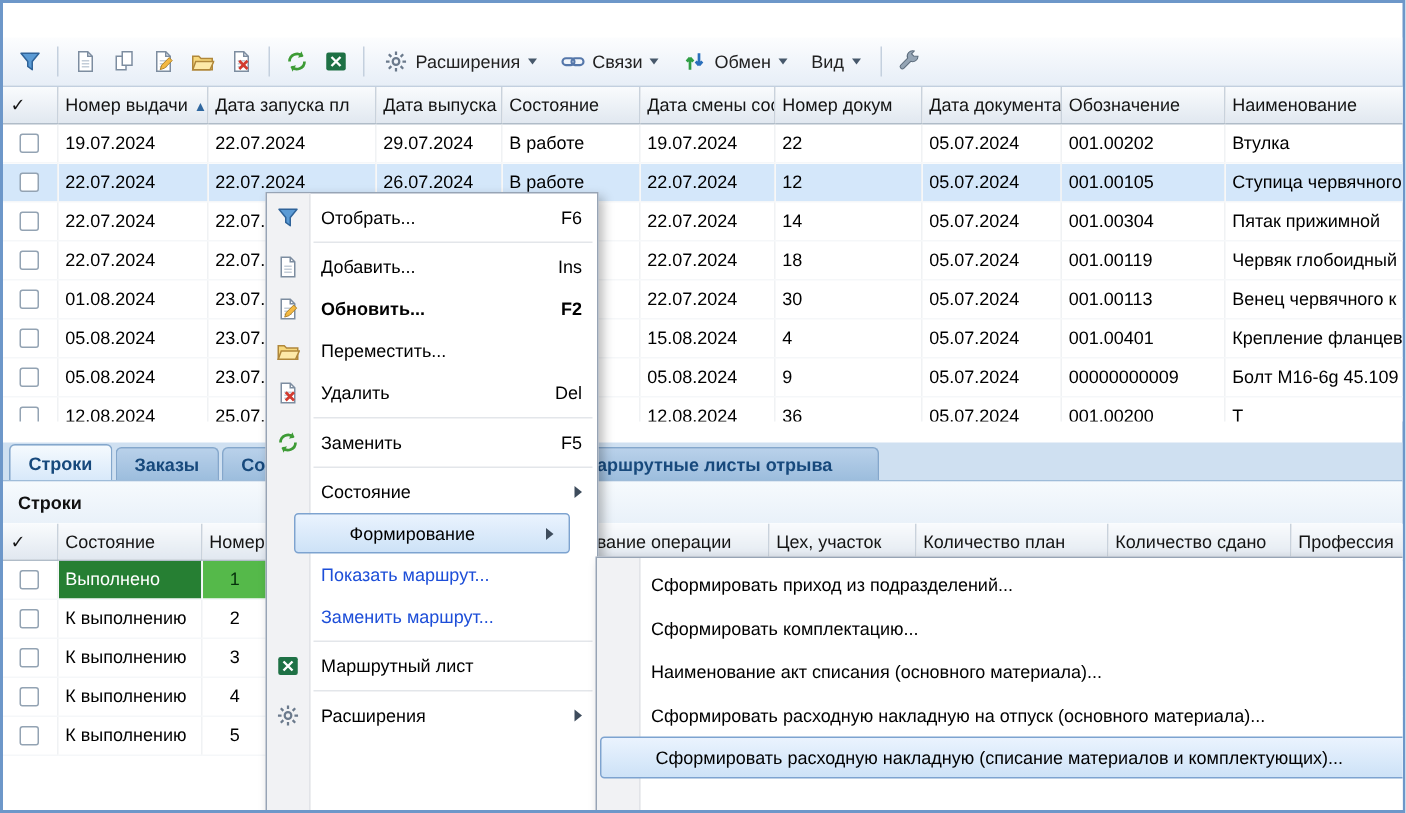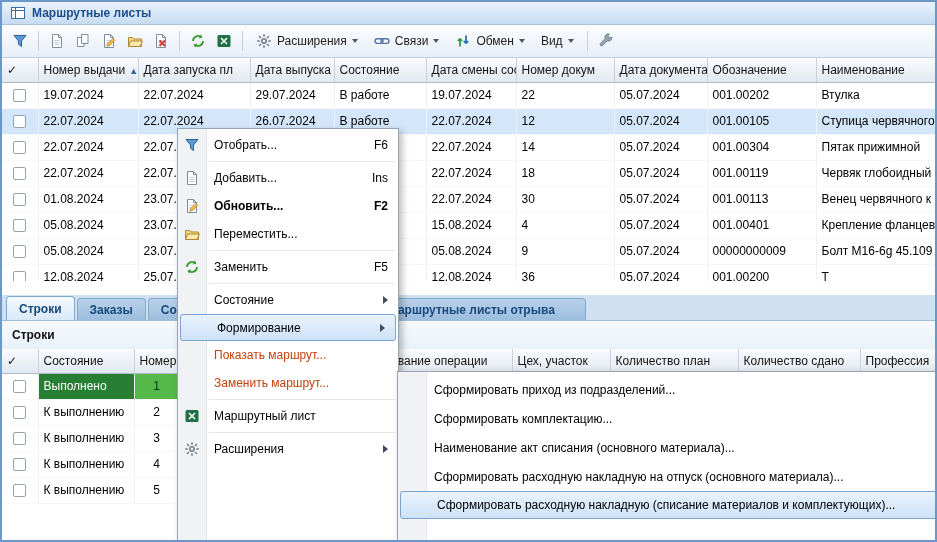--- a/index.html
+++ b/index.html
@@ -55,22 +55,22 @@
   
   .cmenu{position:absolute;left:175px;top:126px;width:222px;height:432px;background:#fff;
     border:1px solid #97a4b5;box-shadow:3px 3px 7px rgba(0,0,0,.28);z-index:40;padding-top:2px;}
   .cmenu::before{content:"";position:absolute;left:0;top:0;bottom:0;width:28px;
     background:#f1f2f4;border-right:1px solid #e2e4e8;}
   .mi{position:relative;height:28px;display:flex;align-items:center;padding:0 10px 0 36px;color:#000;}
   .mi .mic{position:absolute;left:6px;top:6px;}
   .mi .sc{margin-left:auto;padding-left:14px;}
   .mi .arr{margin-left:auto;width:0;height:0;border-top:4px solid transparent;border-bottom:4px solid transparent;border-left:5px solid #3e4c5c;}
   .mi.b, .mi.b .sc{font-weight:bold;}
-  .mi.dis{color:#c2410c;align-items:center;}
-  .mi.hl{background:linear-gradient(#eaf3fe,#cde2f7);border:1px solid #7da3d0;border-radius:3px;margin:0 2px;height:27px;}
+  .mi.dis{color:#1d4ed8;align-items:center;}
+  .mi.hl{background:linear-gradient(#eaf3fe,#cde2f7);border:1px solid #7da3d0;border-radius:3px;margin:0 18px;height:27px;}
   .msep{height:5px;position:relative;}
   .msep::after{content:"";position:absolute;left:31px;right:3px;top:2px;border-top:1px solid #e3e6ea;}
   
   .smenu{position:absolute;left:395px;top:369px;width:545px;height:178px;background:#fff;
     border:1px solid #97a4b5;box-shadow:3px 3px 7px rgba(0,0,0,.28);z-index:50;padding-top:3px;}
   .smenu::before{content:"";position:absolute;left:0;top:0;bottom:0;width:28px;
     background:#f1f2f4;border-right:1px solid #e2e4e8;}
   .smi{position:relative;height:29px;display:flex;align-items:center;padding:0 10px 0 36px;color:#000;white-space:nowrap;overflow:hidden;}
   .smi.hl{background:linear-gradient(#eaf3fe,#cde2f7);border:1px solid #7da3d0;border-radius:3px;margin:0 2px;height:28px;}
 </style>
@@ -130,26 +130,20 @@
       </g>
   <g id="i-sheet">
         <rect x="1.5" y="2.5" width="13" height="11" fill="#fff" stroke="#3a6ea8"></rect>
         <path d="M1.5 5.5h13M5.5 2.5v11" stroke="#3a6ea8"></path>
       </g>
 </defs>
 </svg>
 
 <div class="window">
 
-  <div class="titlebar">
-    <svg class="ic" viewBox="0 0 16 16">
-        <use href="#i-sheet"></use>
-      </svg>
-    <span>Маршрутные листы</span>
-  </div>
 
   <div class="toolbar">
     <div class="tbtn">
         <svg class="ic" viewBox="0 0 16 16">
           <use href="#i-funnel"></use>
         </svg>
       </div>
     <div class="tsep"></div>
     <div class="tbtn">
         <svg class="ic" viewBox="0 0 16 16">
@@ -477,20 +471,27 @@
         </svg>
       <span>Обновить...</span>
       <span class="sc">F2</span>
     </div>
     <div class="mi">
       <svg class="ic mic" viewBox="0 0 16 16">
           <use href="#i-folder"></use>
         </svg>
       <span>Переместить...</span>
     </div>
+    <div class="mi">
+      <svg class="ic mic" viewBox="0 0 16 16">
+          <use href="#i-doc-del"></use>
+        </svg>
+      <span>Удалить</span>
+      <span class="sc">Del</span>
+    </div>
     <div class="msep"></div>
     <div class="mi">
       <svg class="ic mic" viewBox="0 0 16 16">
           <use href="#i-refresh"></use>
         </svg>
       <span>Заменить</span>
       <span class="sc">F5</span>
     </div>
     <div class="msep"></div>
     <div class="mi">

